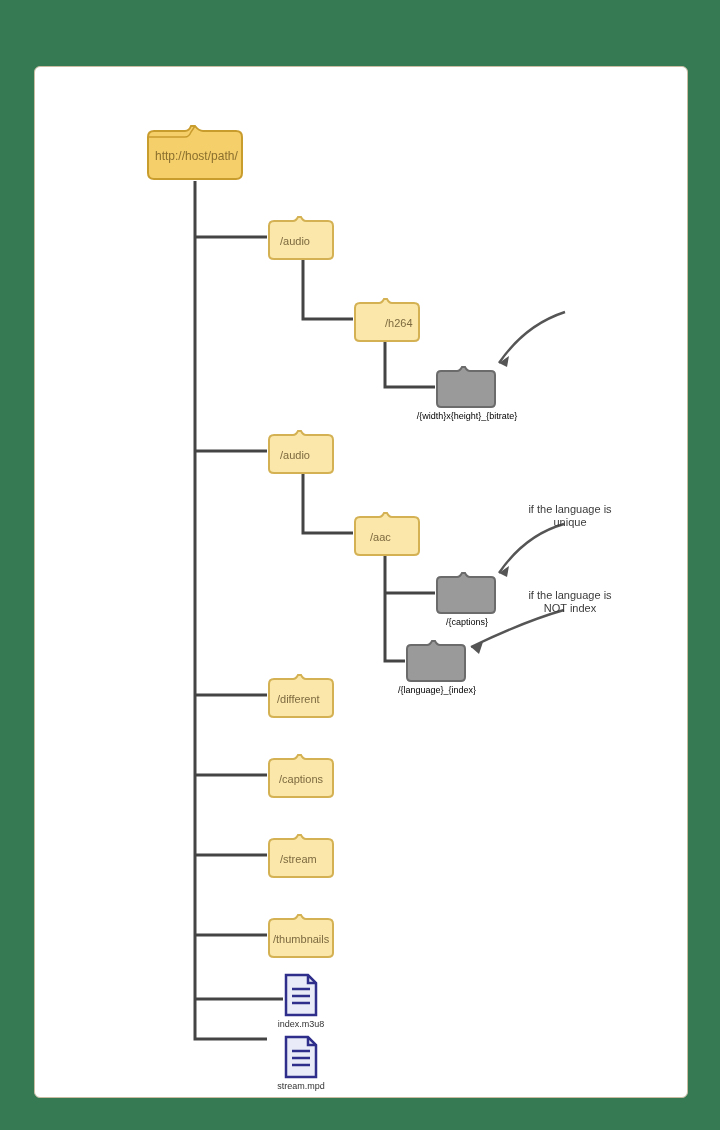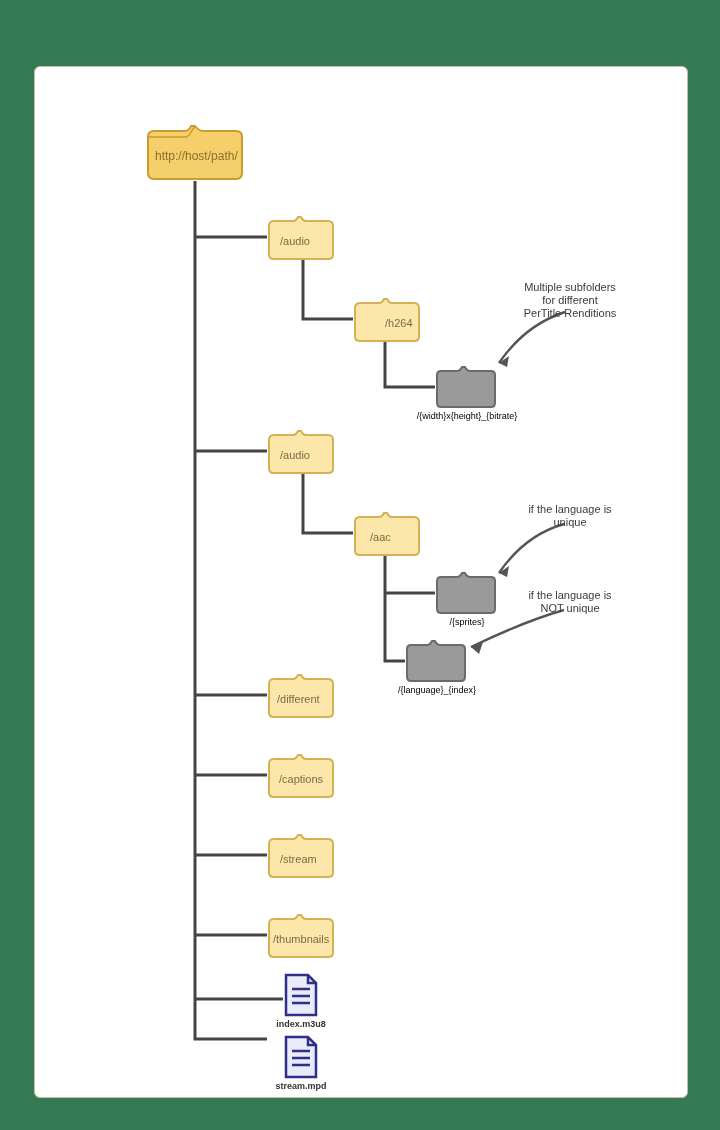--- a/index.html
+++ b/index.html
@@ -12,21 +12,21 @@
   .folder.big{width:100px;height:58px}
   .folder.mid{width:68px;height:46px}
   .folder.sm{width:62px;height:44px}
   .graylabel{position:absolute;font-size:9px;font-weight:400;color:#000;text-align:center;width:140px}
   .flabel{position:absolute;font-size:11px;color:#7d6a40}
   .flabel.root{font-size:12px;color:#7d6a40}
   .flabel.root{color:#8a6f2e}
   .note{position:absolute;font-size:11px;color:#3a3a3a;text-align:center;width:150px;line-height:13px}
   .fileicon{position:absolute;width:36px;height:44px}
   .fileicon svg{width:100%;height:100%;display:block}
-  .filelabel{position:absolute;font-size:9px;font-weight:700;text-align:center;width:80px}
+  .filelabel{position:absolute;font-size:9px;font-weight:400;text-align:center;width:80px}
   .edge{stroke:#444;stroke-width:3;fill:none}
   .arrow{stroke:#555;stroke-width:2.4;fill:none}
   .arrowhead{fill:#555}
 </style>
 </head>
 <body>
 
 <div class="page">
   <div class="card">
     <div class="stage">
@@ -82,61 +82,56 @@
       </div>
       <span class="flabel" style="left:350px;top:250px">/h264</span>
 
       <div class="folder sm" style="left:400px;top:298px">
         <svg viewBox="0 0 62 44">
             <path d="M2 10 Q2 6 6 6 L22 6 Q25 6 27 2 L30 2 Q32 6 35 6 L56 6 Q60 6 60 10 L60 38 Q60 42 56 42 L6 42 Q2 42 2 38 Z" fill="#9a9a9a" stroke="#6b6b6b" stroke-width="2"></path>
           </svg>
       </div>
       <span class="graylabel" style="left:362px;top:344px">/{width}x{height}_{bitrate}</span>
 
-      <div class="note" style="left:460px;top:214px">
-        <span>Multiple subfolders</span><br>
-        <span>for different</span><br>
-        <span>PerTitle Renditions</span>
-      </div>
 
       <div class="folder mid" style="left:232px;top:362px">
         <svg viewBox="0 0 68 46">
             <path d="M2 11 Q2 6 7 6 L26 6 Q29 6 31 2 L34 2 Q36 6 39 6 L61 6 Q66 6 66 11 L66 40 Q66 44 61 44 L7 44 Q2 44 2 40 Z" fill="#fae7a9" stroke="#d4b153" stroke-width="2"></path>
           </svg>
       </div>
       <span class="flabel" style="left:245px;top:382px">/audio</span>
 
       <div class="folder mid" style="left:318px;top:444px">
         <svg viewBox="0 0 68 46">
             <path d="M2 11 Q2 6 7 6 L26 6 Q29 6 31 2 L34 2 Q36 6 39 6 L61 6 Q66 6 66 11 L66 40 Q66 44 61 44 L7 44 Q2 44 2 40 Z" fill="#fae7a9" stroke="#d4b153" stroke-width="2"></path>
           </svg>
       </div>
       <span class="flabel" style="left:335px;top:464px">/aac</span>
 
       <div class="folder sm" style="left:400px;top:504px">
         <svg viewBox="0 0 62 44">
             <path d="M2 10 Q2 6 6 6 L22 6 Q25 6 27 2 L30 2 Q32 6 35 6 L56 6 Q60 6 60 10 L60 38 Q60 42 56 42 L6 42 Q2 42 2 38 Z" fill="#9a9a9a" stroke="#6b6b6b" stroke-width="2"></path>
           </svg>
       </div>
-      <span class="graylabel" style="left:362px;top:550px">/{sprites}</span>
+      <span class="graylabel" style="left:362px;top:550px">/{captions}</span>
 
       <div class="folder sm" style="left:370px;top:572px">
         <svg viewBox="0 0 62 44">
             <path d="M2 10 Q2 6 6 6 L22 6 Q25 6 27 2 L30 2 Q32 6 35 6 L56 6 Q60 6 60 10 L60 38 Q60 42 56 42 L6 42 Q2 42 2 38 Z" fill="#9a9a9a" stroke="#6b6b6b" stroke-width="2"></path>
           </svg>
       </div>
       <span class="graylabel" style="left:332px;top:618px">/{language}_{index}</span>
 
       <div class="note" style="left:460px;top:436px">
         <span>if the language is</span><br>
         <span>unique</span>
       </div>
       <div class="note" style="left:460px;top:522px">
         <span>if the language is</span><br>
-        <span>NOT unique</span>
+        <span>NOT index</span>
       </div>
 
       <div class="folder mid" style="left:232px;top:606px">
         <svg viewBox="0 0 68 46">
             <path d="M2 11 Q2 6 7 6 L26 6 Q29 6 31 2 L34 2 Q36 6 39 6 L61 6 Q66 6 66 11 L66 40 Q66 44 61 44 L7 44 Q2 44 2 40 Z" fill="#fae7a9" stroke="#d4b153" stroke-width="2"></path>
           </svg>
       </div>
       <span class="flabel" style="left:242px;top:626px">/different</span>
 
       <div class="folder mid" style="left:232px;top:686px">

